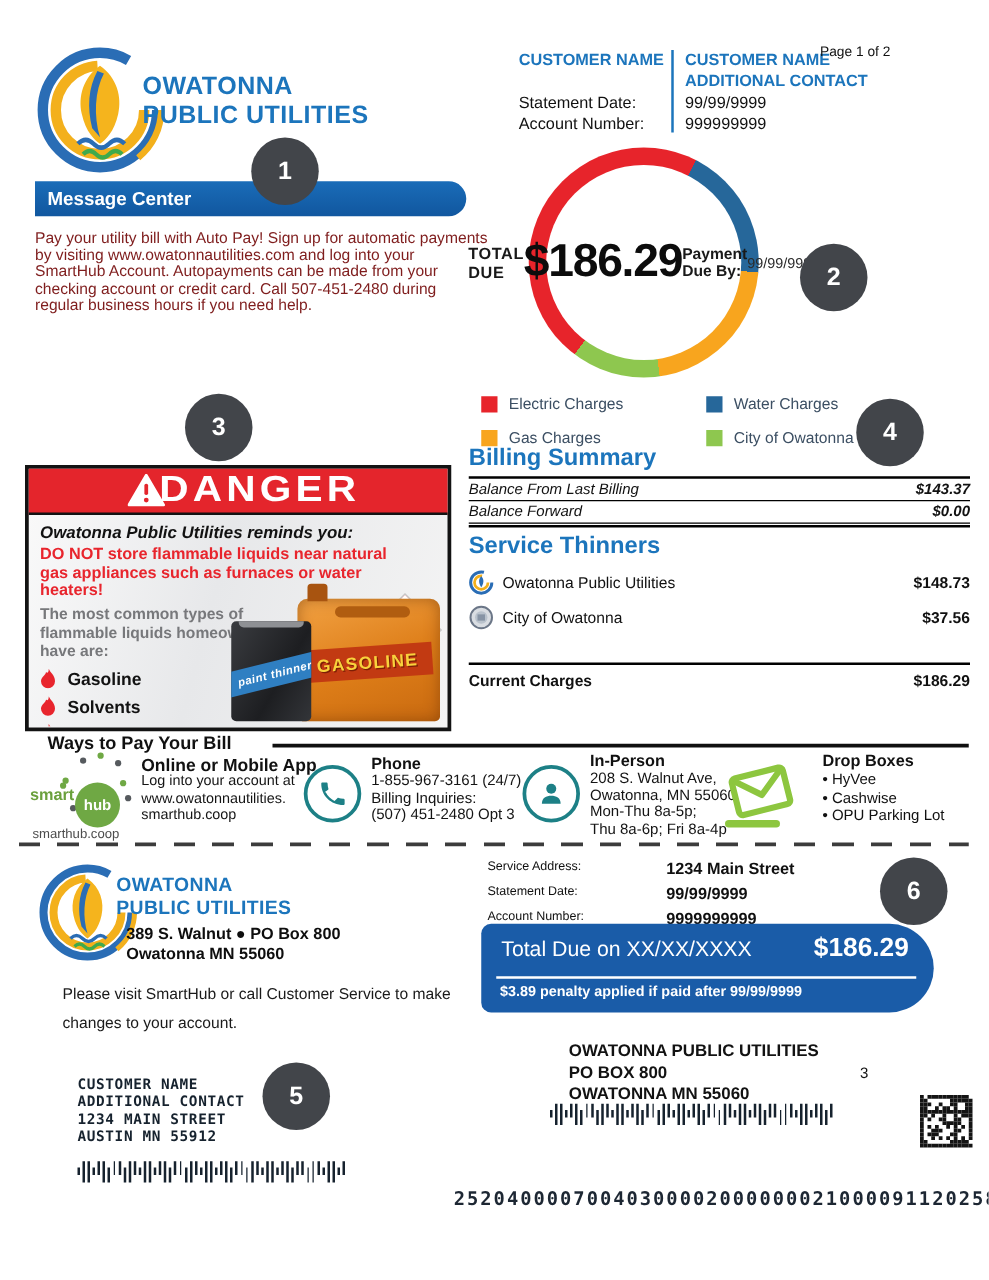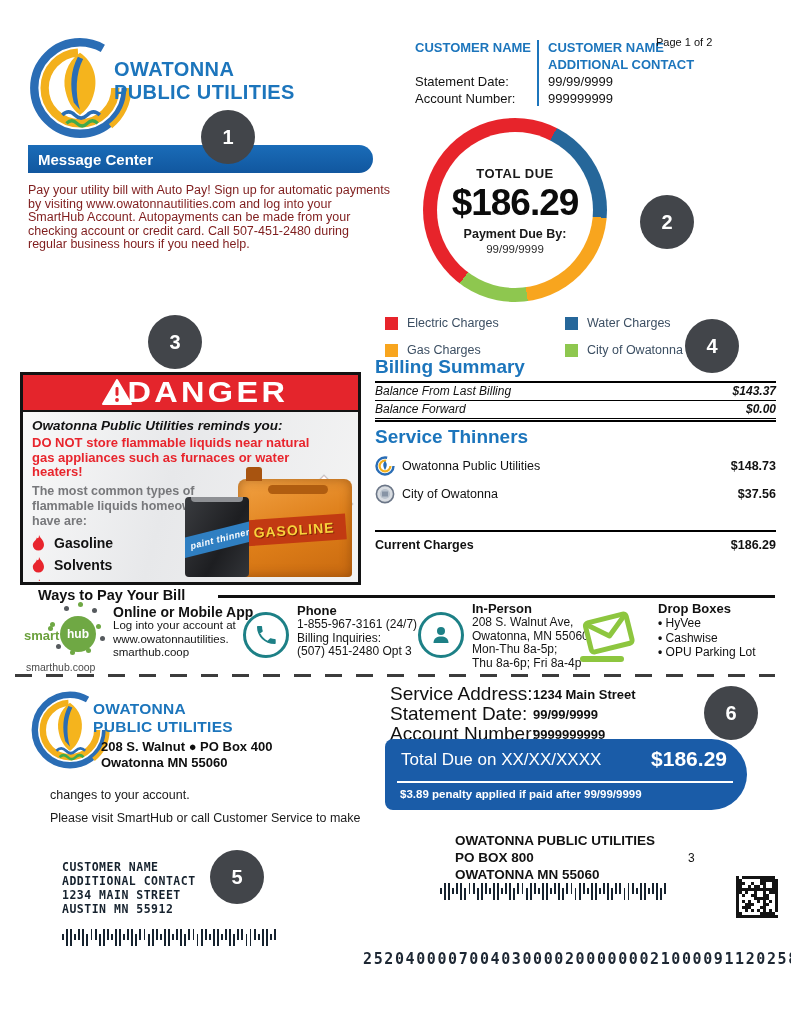--- a/index.html
+++ b/index.html
@@ -25,21 +25,21 @@
     border-radius:0 14px 14px 0;
     color:#fff; font-weight:bold; font-size:15px;
     display:flex; align-items:center; padding-left:10px;
   }
   .msg-body { left:28px; top:184px; width:362px; font-size:12.5px; line-height:13.5px; color:#7f1d1d; }
 
   
   .donut { left:423px; top:118px; width:184px; height:184px; border-radius:50%; }
   .donut-hole {
     position:absolute; inset:14px; background:#fff; border-radius:50%;
-    display:flex; flex-direction:column; align-items:center; justify-content:center;
+    display:flex; align-items:center; justify-content:center;
   }
   .donut-title { font-size:13px; font-weight:bold; letter-spacing:.5px; color:#191919; }
   .donut-amt { font-size:37px; font-weight:bold; color:#0c0c0c; margin:1px 0 3px; letter-spacing:-1px; }
   .donut-due { font-size:12.5px; font-weight:bold; color:#191919; }
   .donut-date { font-size:11.5px; color:#2a2a2a; margin-top:2px; }
 
   
   .legend-item { display:flex; align-items:center; gap:9px; }
   .legend-swatch { width:13px; height:13px; flex:0 0 13px; }
   .legend-label { font-size:12.5px; color:#3c4f63; }
@@ -92,21 +92,21 @@
                 -2px 4px 0 #6fa844, 46px 2px 0 #6fa844, 50px 14px 0 #565a5e,
                 6px 22px 0 #565a5e, 20px 28px 0 #6fa844, 36px 26px 0 #6fa844; }
   .smart-sub { font-size:10.5px; color:#4c4c4c; margin-top:3px; }
 
   .tear { height:3px; background:repeating-linear-gradient(90deg,#3c3c3c 0 17px,transparent 17px 31px); }
 
   
   .remit-org { font-size:15.5px; font-weight:bold; color:#1c75bc; line-height:18px; letter-spacing:.3px; }
   .remit-addr { font-size:13px; font-weight:bold; line-height:16px; color:#0e0e0e; }
   .remit-note { font-size:12.5px; line-height:23px; color:#1a1a1a; }
-  .svc-grid { font-size:19px; line-height:20px; color:#101010; }
+  .svc-grid { font-size:10px; line-height:20px; color:#101010; }
   .svc-grid.vals { font-weight:bold; font-size:13px; }
   .banner { left:385px; top:739px; width:362px; height:71px; background:#1a5ca8; border-radius:8px 36px 36px 8px; color:#fff; }
   .banner-label { position:absolute; left:16px; top:11px; font-size:17px; }
   .banner-amt { position:absolute; right:20px; top:8px; font-size:21px; font-weight:bold; }
   .banner-rule { position:absolute; left:12px; right:14px; top:42px; height:2px; background:#fff; }
   .banner-pen { position:absolute; left:15px; top:49px; font-size:11.5px; font-weight:bold; }
   .mono-addr { font-family:"DejaVu Sans Mono", monospace; font-weight:bold; font-size:11.5px; line-height:14px; letter-spacing:.5px; color:#16222e; }
   .payee { font-size:13.5px; font-weight:600; line-height:17px; color:#121212; }
   .ocr { font-family:"DejaVu Sans Mono", monospace; font-weight:bold; font-size:15px; letter-spacing:1.6px; color:#1d2733; }
 
@@ -275,21 +275,21 @@
       </div>
     </div>
   </div>
 
   <div class="abs wtp-title" style="left:38px;top:587px">Ways to Pay Your Bill</div>
   <div class="abs wtp-rule" style="left:218px;top:595px;width:557px"></div>
 
   <div class="abs" style="left:24px;top:612px;width:86px;height:56px">
     <span class="hub-dots" style="left:26px;top:10px"></span>
     <span class="smart-word abs" style="left:0;top:16px">smart</span>
-    <div class="hub-circle abs" style="left:36px;top:4px">hub</div>
+    <div class="hub-circle abs" style="left:36px;top:14px">hub</div>
     <div class="smart-sub abs" style="left:2px;top:46px">smarthub.coop</div>
   </div>
   <div class="abs" style="left:113px;top:605px">
     <div class="pay-title" style="font-size:14px">Online or Mobile App</div>
     <div class="pay-lines">
       <div>Log into your account at</div>
       <div>www.owatonnautilities.</div>
       <div>smarthub.coop</div>
     </div>
   </div>
@@ -347,26 +347,26 @@
     <path d="M50 16 C63 25 67 40 64 53 C61 67 54 73 50 76 C46 73 39 67 36 53 C33 40 37 25 50 16 Z" fill="#f5b41d"></path>
     <path d="M48 20 C41 33 40 48 44 64 L50 71 C45 55 46 35 53 22 Z" fill="#2a6db5"></path>
     <path d="M33 76 q6 -6 12 0 q6 6 12 0 q6 -6 12 0" stroke="#2a6db5" stroke-width="3.4" fill="none"></path>
     <path d="M37 84 q5 -5 10 0 q5 5 10 0 q5 -5 10 0" stroke="#3faa4c" stroke-width="3.2" fill="none"></path>
   </svg>
   <div class="abs remit-org" style="left:93px;top:700px">
     <div>OWATONNA</div>
     <div>PUBLIC UTILITIES</div>
   </div>
   <div class="abs remit-addr" style="left:101px;top:739px">
-    <div>208 S. Walnut ● PO Box 400</div>
+    <div>389 S. Walnut ● PO Box 800</div>
     <div>Owatonna MN 55060</div>
   </div>
   <div class="abs remit-note" style="left:50px;top:784px">
+    <div>Please visit SmartHub or call Customer Service to make</div>
     <div>changes to your account.</div>
-    <div>Please visit SmartHub or call Customer Service to make</div>
   </div>
 
   <div class="abs svc-grid" style="left:390px;top:684px">
     <div>Service Address:</div>
     <div>Statement Date:</div>
     <div>Account Number:</div>
   </div>
   <div class="abs svc-grid vals" style="left:533px;top:685px">
     <div>1234 Main Street</div>
     <div>99/99/9999</div>

